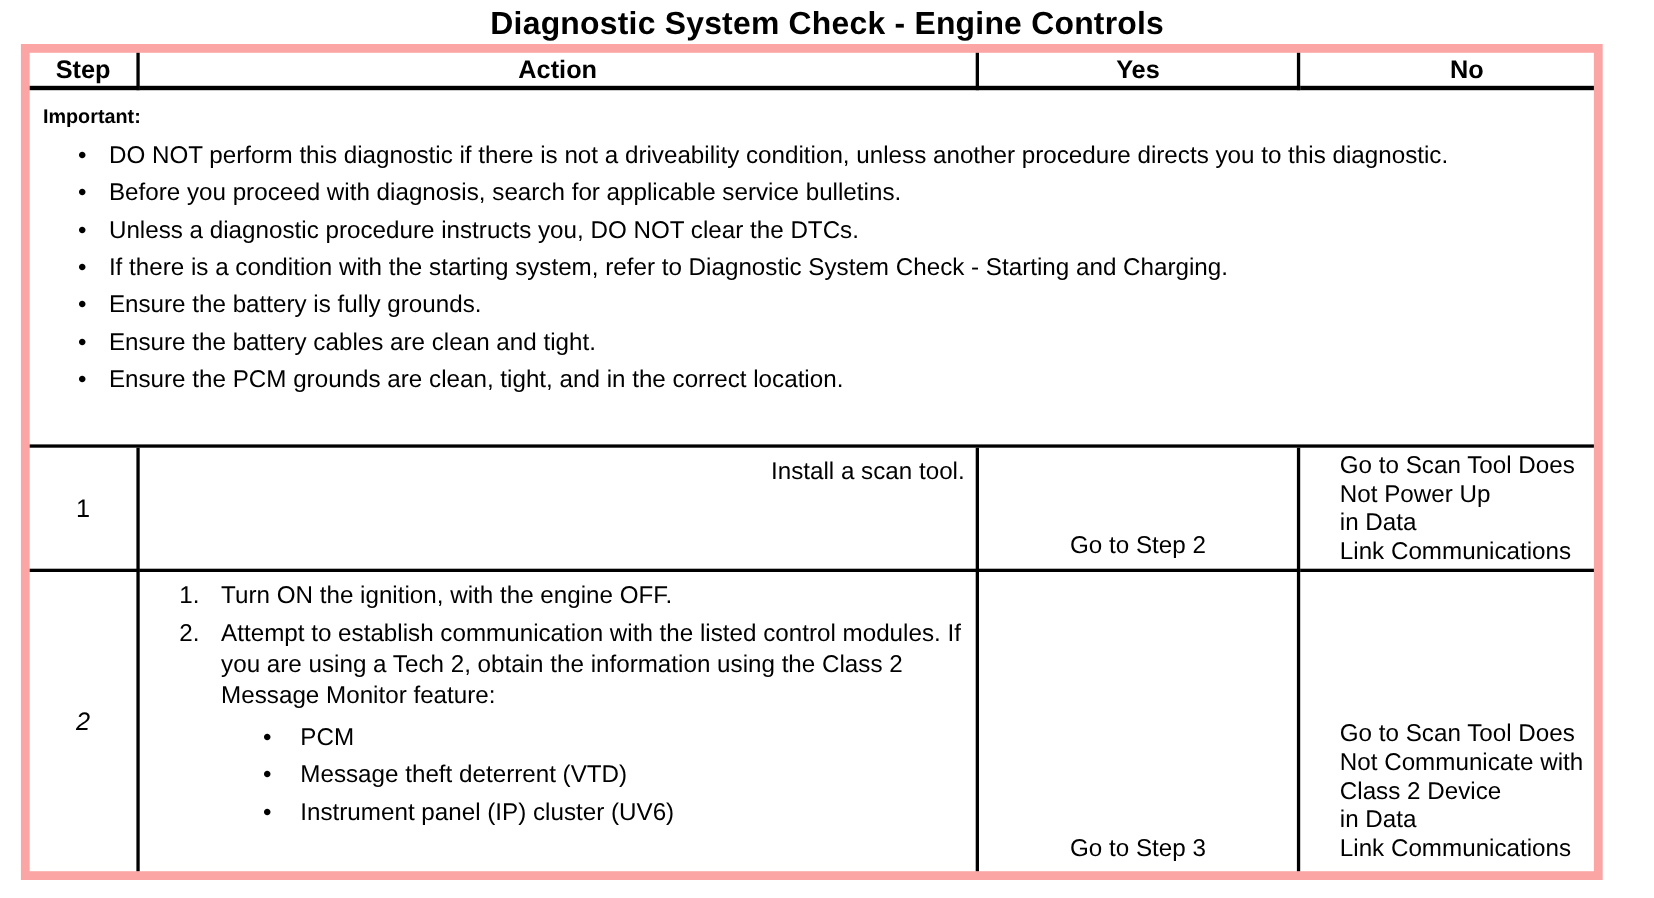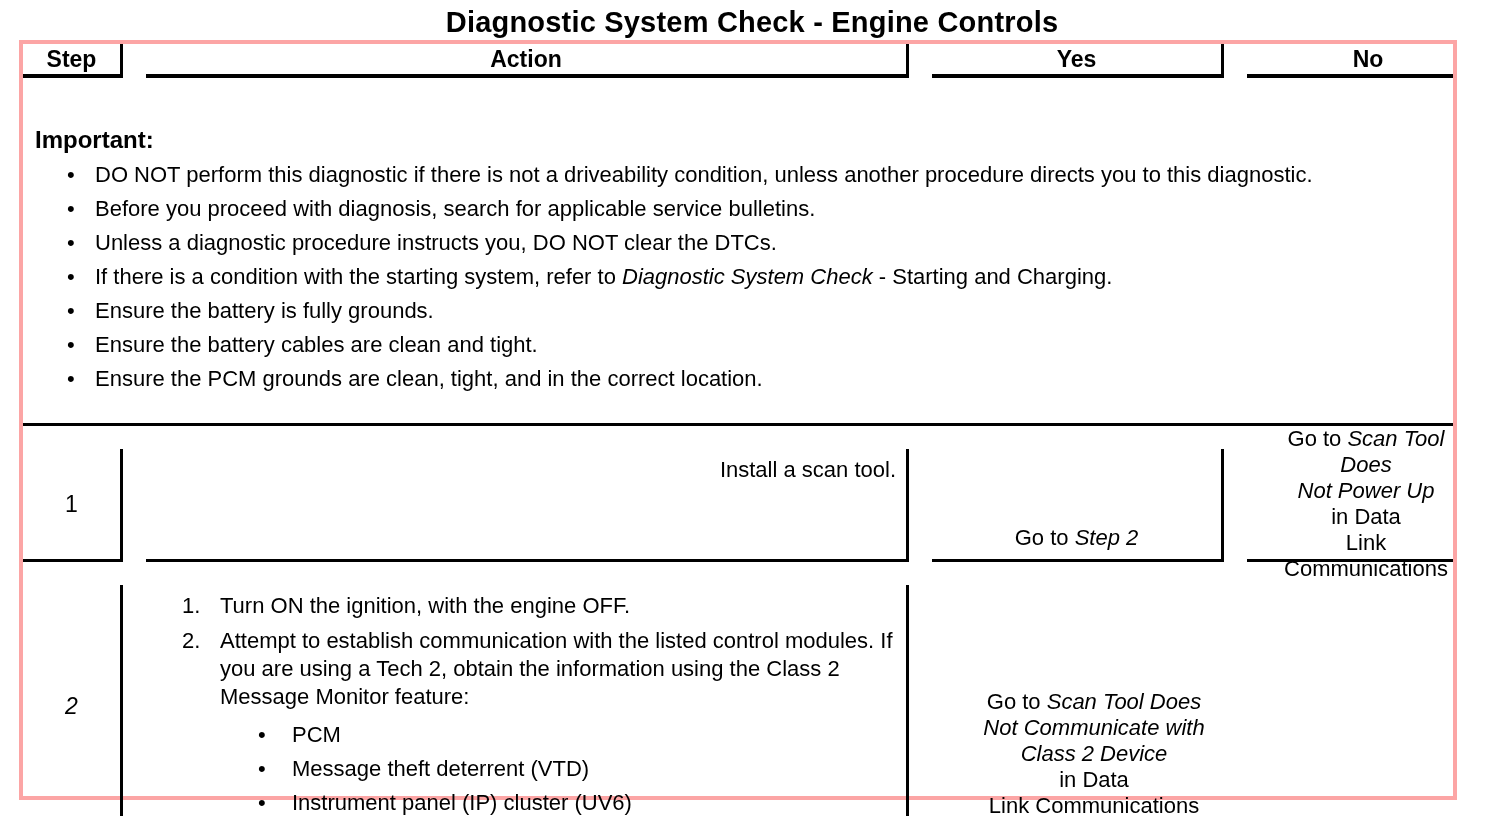--- a/index.html
+++ b/index.html
@@ -17,55 +17,54 @@
     font-weight: bold;
     font-size: 29px;
     padding-top: 6px;
     letter-spacing: 0.2px;
   }
 
   .dtable {
     position: absolute;
     left: 19px; top: 40px;
     width: 1438px; height: 760px;
-    border: 4px solid #fca5a5;
+    border: 8px solid #fca5a5;
     display: grid;
     grid-template-columns: 100px 763px 292px 1fr;
     grid-template-rows: 34px 325px 113px 1fr;
     background: #fff;
-    gap: 23px;
   }
 
   .cell { border-right: 3px solid #000; border-bottom: 3px solid #000; }
   .cell.last-col { border-right: none; padding-left: 36px; }
   .cell.last-row { border-bottom: none; }
 
   .hcell {
     display: flex; align-items: center; justify-content: center;
     font-weight: bold; font-size: 23px;
     border-bottom-width: 4px;
   }
 
   
   .important-cell {
     grid-column: 1 / -1;
     padding: 8px 14px 0 12px;
     font-size: 22px;
     border-right: none;
   }
-  .imp-label { font-weight: bold; font-size: 24px; line-height: 32px; margin-top: 15px; }
+  .imp-label { font-weight: bold; font-size: 18px; line-height: 32px; }
   .imp-list { list-style: none; margin-top: 4px; padding-left: 32px; }
   .imp-list li {
     display: flex;
     line-height: 30px;
     margin-bottom: 4px;
   }
   .marker { width: 28px; flex: 0 0 28px; }
   .li-text { flex: 1; }
-  .it { font-style: italic; }
+  .it { }
 
   
   .step-cell {
     display: flex; align-items: center; justify-content: center;
     font-size: 23px;
   }
   .step-italic { font-style: italic; }
 
   
   .action-cell { padding: 7px 10px 4px 10px; font-size: 22px; }
@@ -80,21 +79,21 @@
   .sub-marker { width: 34px; flex: 0 0 34px; }
   .question { margin-top: auto; line-height: 28px; max-width: 695px; padding-bottom: 2px; }
 
   
   .yes-cell {
     display: flex; align-items: flex-end; justify-content: center;
     font-size: 22px; padding-bottom: 8px; text-align: right;
   }
   .no-cell {
     display: flex; flex-direction: column; justify-content: center;
-    font-size: 22px; text-align: center;
+    font-size: 22px; 
     white-space: pre-line;
     line-height: 26px;
     padding: 4px 4px;
   }
   .no-cell.bottom { justify-content: flex-end; padding-bottom: 8px; }
 </style>
 </head>
 <body>
 
 <div class="page">
@@ -179,20 +178,23 @@
         </li>
         <li>
           <span class="sub-marker">•</span>
           <span class="li-text">Message theft deterrent (VTD)</span>
         </li>
         <li>
           <span class="sub-marker">•</span>
           <span class="li-text">Instrument panel (IP) cluster (UV6)</span>
         </li>
       </ul>
+    </div>
+    <div class="cell yes-cell last-row">
+      <span><span>Go to </span><span class="it">Step 3</span></span>
     </div>
     <div class="cell no-cell bottom last-col last-row">
       <span><span>Go to </span><span class="it">Scan Tool Does
 Not Communicate with
 Class 2 Device</span><span>
 in Data
 Link Communications</span></span>
     </div>
 
   </div>

